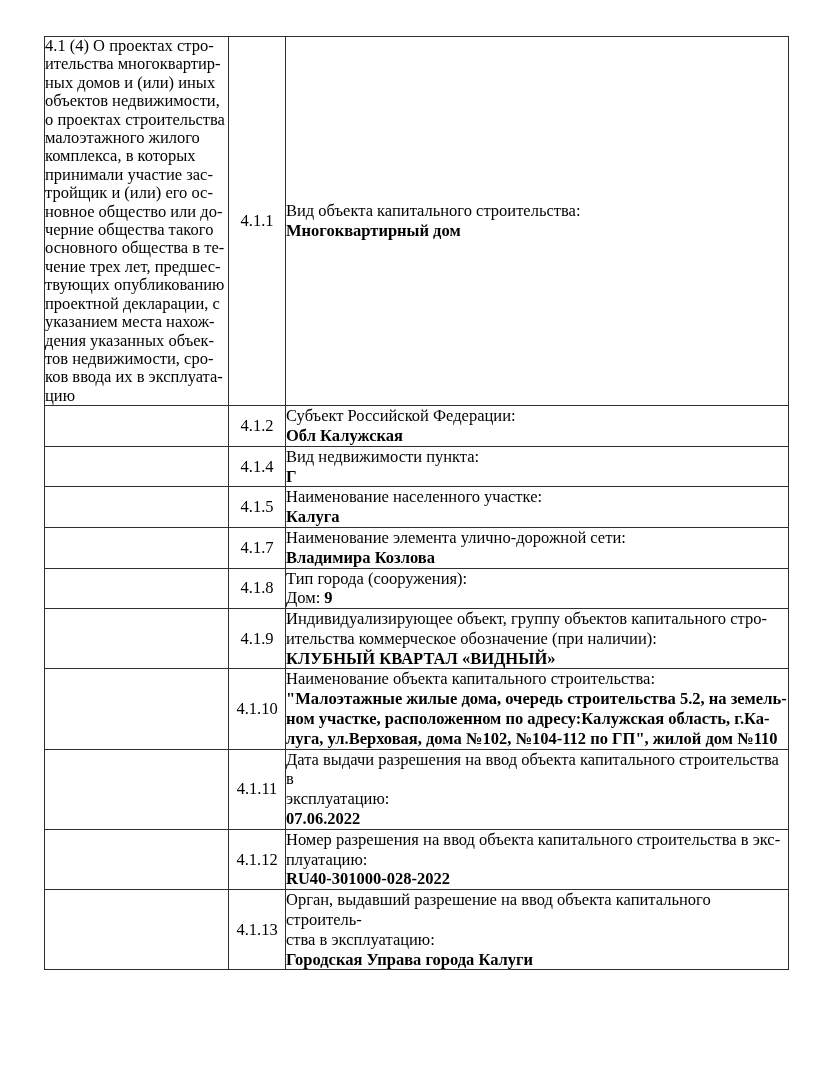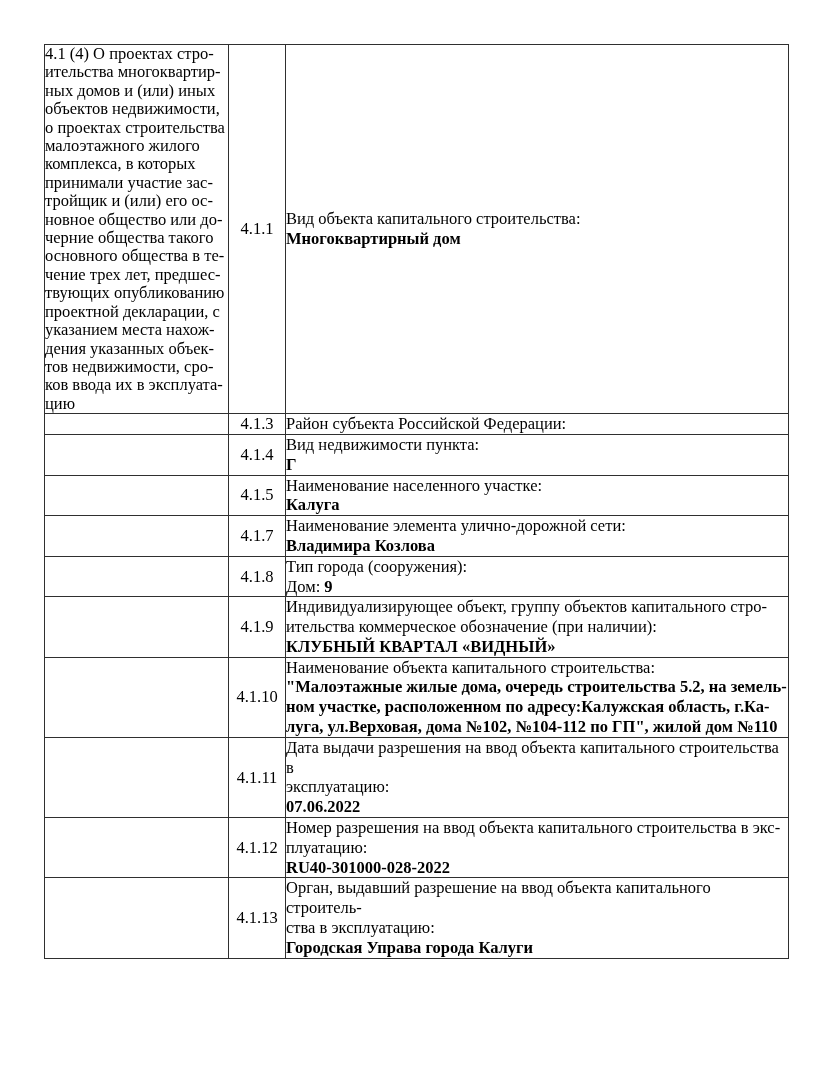--- a/index.html
+++ b/index.html
@@ -14,21 +14,21 @@
     width: 835px;
     height: 1080px;
     background: var(--bg);
     color: var(--text);
     font-family: "Liberation Serif", "DejaVu Serif", serif;
     overflow: hidden;
   }
   table.decl {
     position: absolute;
     left: 44px;
-    top: 44px;
+    top: 36px;
     width: 744px;
     border-collapse: collapse;
     table-layout: fixed;
   }
   table.decl td {
     border: 1.5px solid var(--border);
     padding: 0;
     vertical-align: middle;
     font-size: 16.5px;
     overflow: hidden;
@@ -91,24 +91,24 @@
 ков ввода их в эксплуата-
 цию</td>
     <td class="c2">4.1.1</td>
     <td class="c3">
       <div class="label">Вид объекта капитального строительства:</div>
       <div class="value"><span class="vprefix"></span><span class="vbold">Многоквартирный дом</span></div>
     </td>
   </tr>
         <tr>
     <td class="c1"></td>
-    <td class="c2">4.1.3</td>
+    <td class="c2">4.1.2</td>
     <td class="c3">
-      <div class="label">Район субъекта Российской Федерации:</div>
-
+      <div class="label">Субъект Российской Федерации:</div>
+      <div class="value"><span class="vprefix"></span><span class="vbold">Обл Калужская</span></div>
     </td>
   </tr>
         <tr>
     <td class="c1"></td>
     <td class="c2">4.1.4</td>
     <td class="c3">
       <div class="label">Вид недвижимости пункта:</div>
       <div class="value"><span class="vprefix"></span><span class="vbold">Г</span></div>
     </td>
   </tr>

